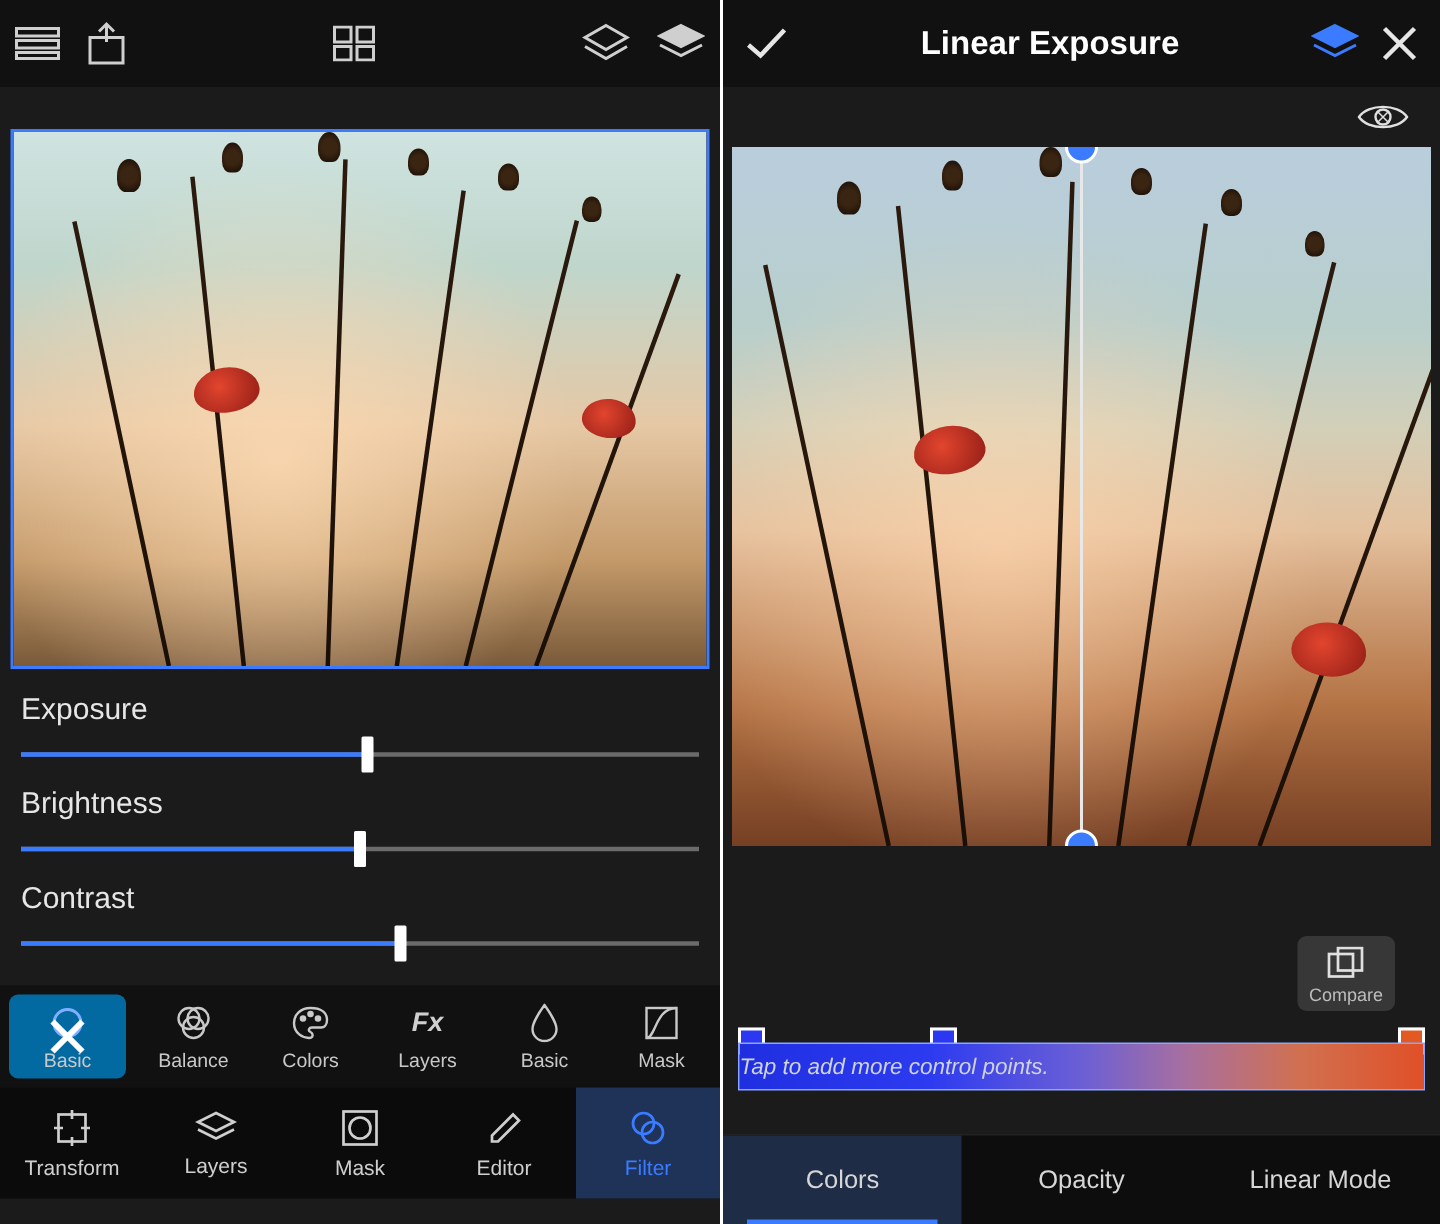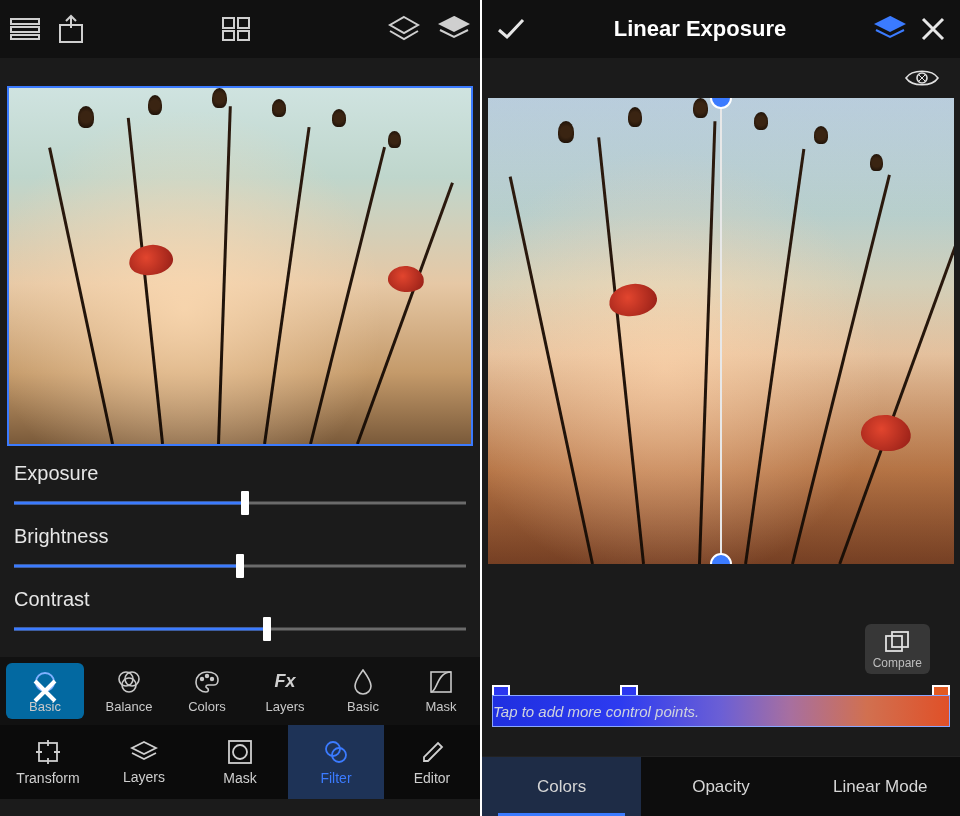--- a/index.html
+++ b/index.html
@@ -369,32 +369,32 @@
         </svg>
       <span>Layers</span>
     </div>
     <div class="ntab">
       <svg width="26" height="26" viewBox="0 0 26 26" fill="none" stroke="#cfcfcf" stroke-width="1.8">
           <rect x="2" y="2" width="22" height="22"></rect>
           <circle cx="13" cy="13" r="7"></circle>
         </svg>
       <span>Mask</span>
     </div>
+    <div class="ntab">
+      <svg width="24" height="26" viewBox="0 0 24 26" fill="none" stroke="#cfcfcf" stroke-width="1.8">
+          <path d="M4 22 L4 18 L18 4 L22 8 L8 22 Z"></path>
+        </svg>
+      <span>Editor</span>
+    </div>
     <div class="ntab active">
       <svg width="26" height="26" viewBox="0 0 26 26" fill="none" stroke="#3b7bff" stroke-width="1.8">
           <circle cx="10" cy="10" r="7"></circle>
           <circle cx="16" cy="16" r="7"></circle>
         </svg>
       <span>Filter</span>
-    </div>
-    <div class="ntab">
-      <svg width="24" height="26" viewBox="0 0 24 26" fill="none" stroke="#cfcfcf" stroke-width="1.8">
-          <path d="M4 22 L4 18 L18 4 L22 8 L8 22 Z"></path>
-        </svg>
-      <span>Editor</span>
     </div>
   </div>
 </div>
 
 <div class="panel">
 
   <div class="title-bar">
     <div class="ticon">
       <svg width="30" height="24" viewBox="0 0 30 24" fill="none" stroke="#e6e6e6" stroke-width="3">
           <path d="M3 13 L11 20 L27 3"></path>

